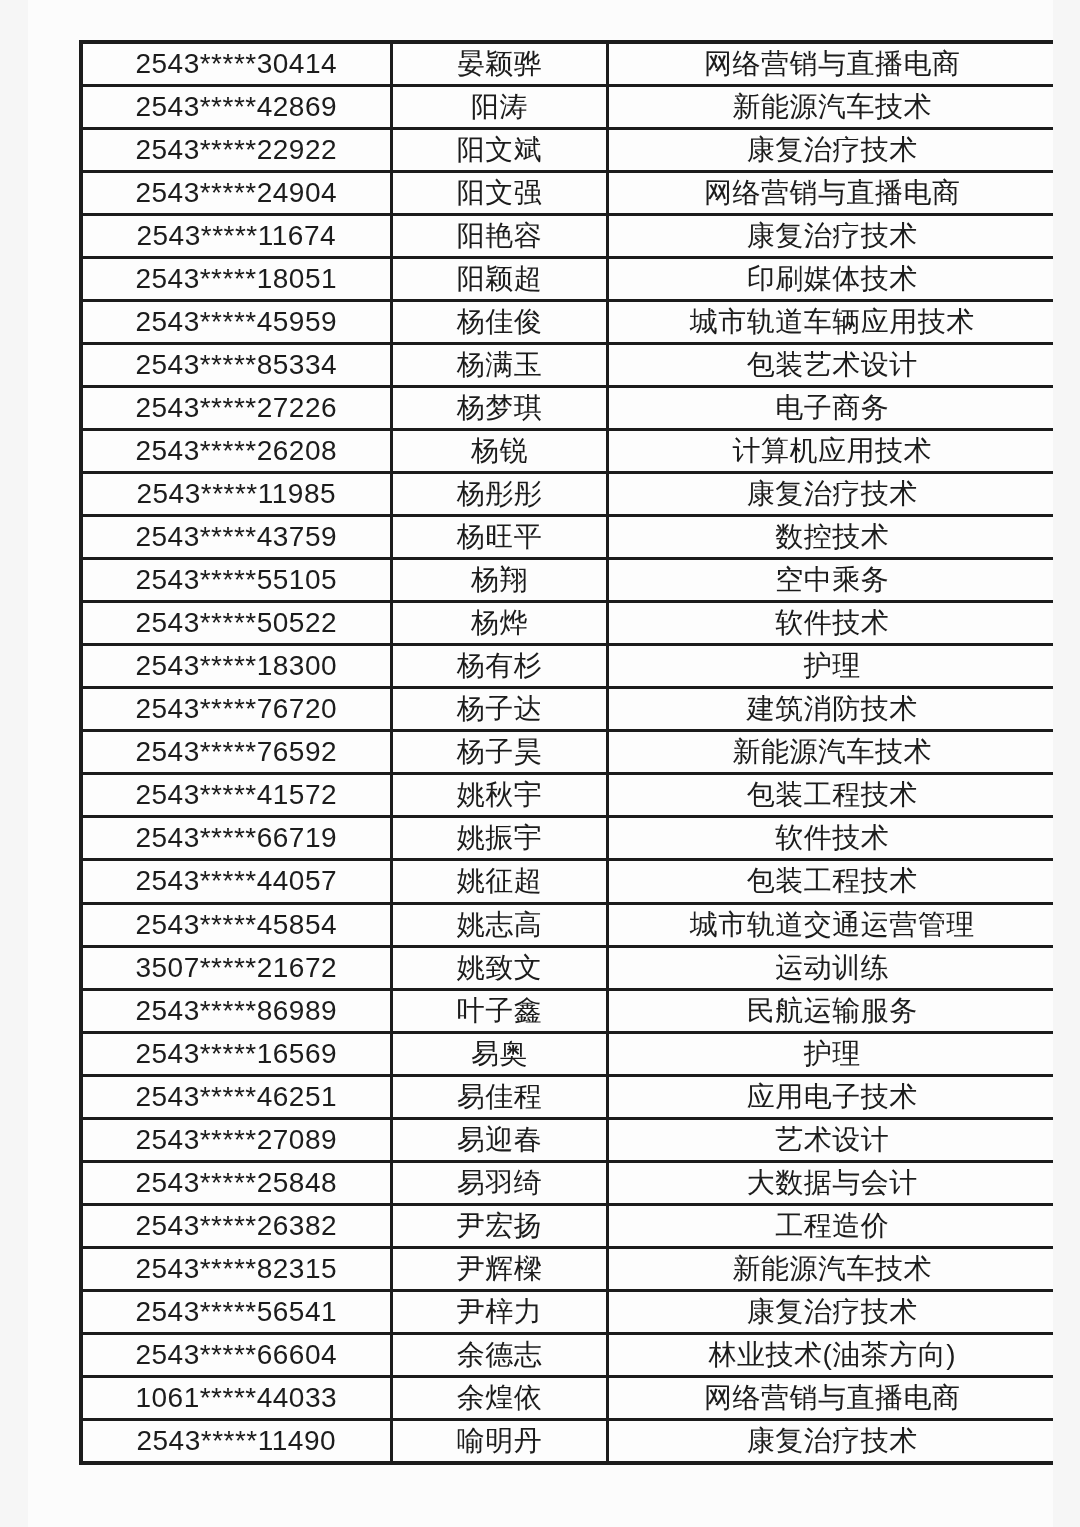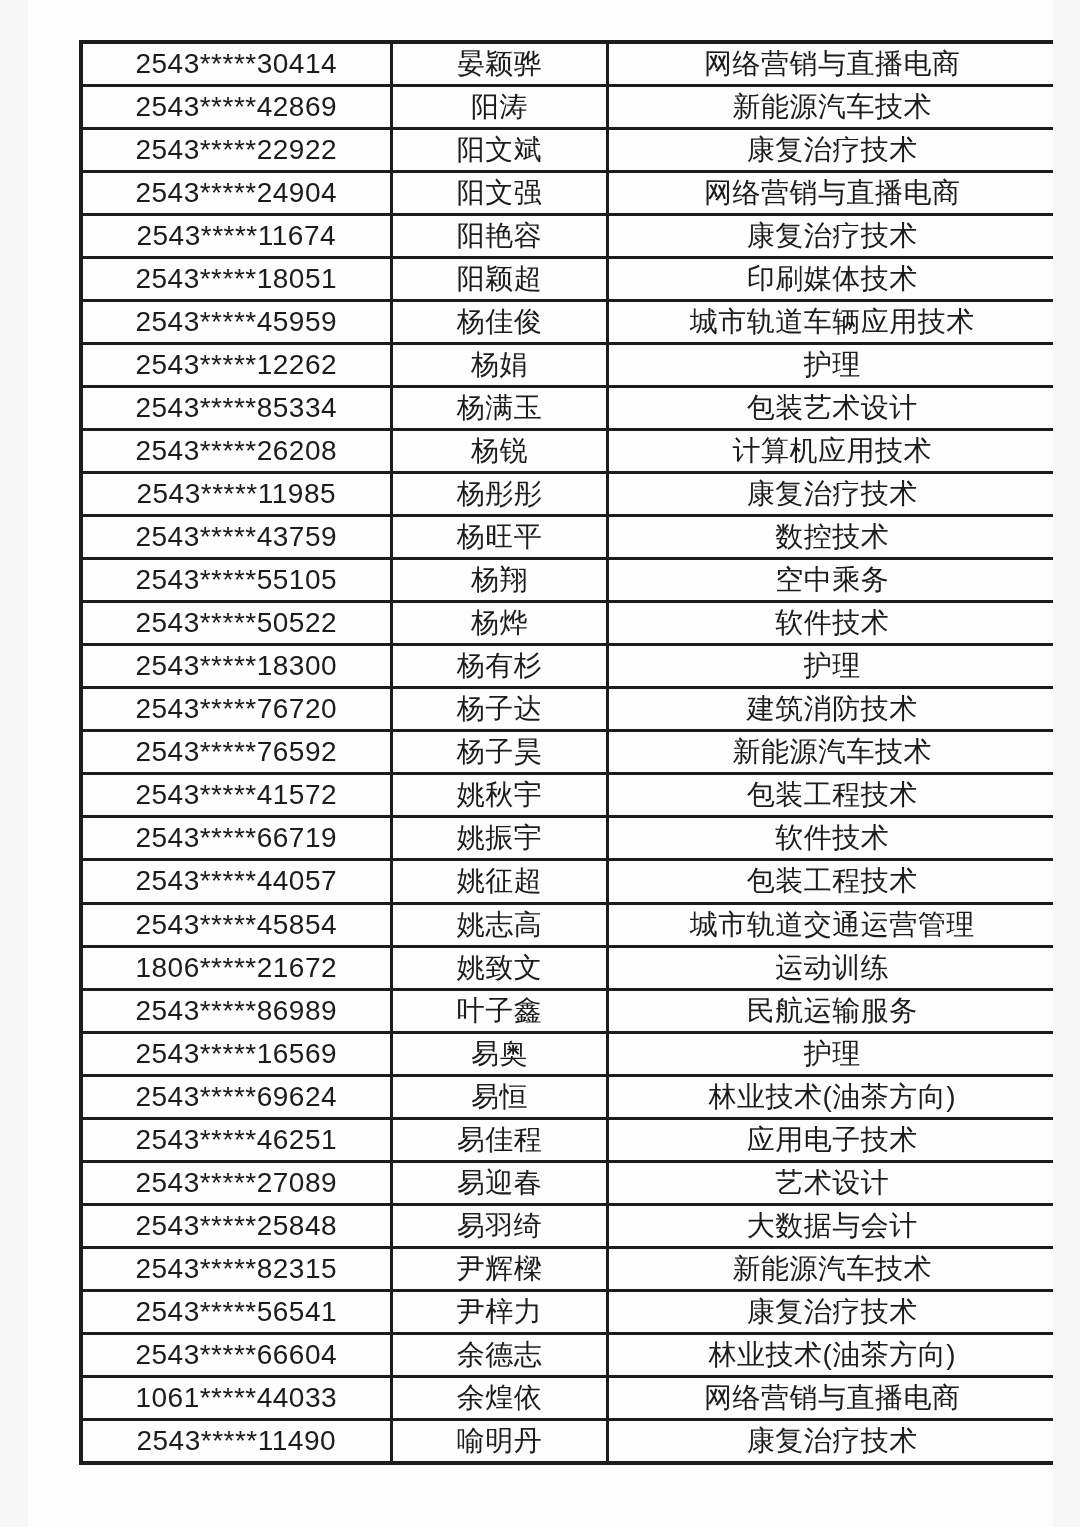--- a/index.html
+++ b/index.html
@@ -89,32 +89,32 @@
     <td class="col-name">阳颖超</td>
     <td class="col-major">印刷媒体技术</td>
   </tr>
 
   <tr>
     <td class="col-id">2543*****45959</td>
     <td class="col-name">杨佳俊</td>
     <td class="col-major">城市轨道车辆应用技术</td>
   </tr>
 
-  <tr>
-    <td class="col-id">2543*****12262</td>
-    <td class="col-name">杨娟</td>
-    <td class="col-major">护理</td>
-  </tr>
 
   <tr>
     <td class="col-id">2543*****85334</td>
     <td class="col-name">杨满玉</td>
     <td class="col-major">包装艺术设计</td>
   </tr>
 
+  <tr>
+    <td class="col-id">2543*****27226</td>
+    <td class="col-name">杨梦琪</td>
+    <td class="col-major">电子商务</td>
+  </tr>
 
   <tr>
     <td class="col-id">2543*****26208</td>
     <td class="col-name">杨锐</td>
     <td class="col-major">计算机应用技术</td>
   </tr>
 
   <tr>
     <td class="col-id">2543*****11985</td>
     <td class="col-name">杨彤彤</td>
@@ -175,62 +175,62 @@
     <td class="col-major">包装工程技术</td>
   </tr>
 
   <tr>
     <td class="col-id">2543*****45854</td>
     <td class="col-name">姚志高</td>
     <td class="col-major">城市轨道交通运营管理</td>
   </tr>
 
   <tr>
-    <td class="col-id">1806*****21672</td>
+    <td class="col-id">3507*****21672</td>
     <td class="col-name">姚致文</td>
     <td class="col-major">运动训练</td>
   </tr>
 
   <tr>
     <td class="col-id">2543*****86989</td>
     <td class="col-name">叶子鑫</td>
     <td class="col-major">民航运输服务</td>
   </tr>
 
   <tr>
     <td class="col-id">2543*****16569</td>
     <td class="col-name">易奥</td>
     <td class="col-major">护理</td>
   </tr>
 
-  <tr>
-    <td class="col-id">2543*****69624</td>
-    <td class="col-name">易恒</td>
-    <td class="col-major">林业技术(油茶方向)</td>
-  </tr>
 
   <tr>
     <td class="col-id">2543*****46251</td>
     <td class="col-name">易佳程</td>
     <td class="col-major">应用电子技术</td>
   </tr>
 
 
   <tr>
     <td class="col-id">2543*****27089</td>
     <td class="col-name">易迎春</td>
     <td class="col-major">艺术设计</td>
   </tr>
 
   <tr>
     <td class="col-id">2543*****25848</td>
     <td class="col-name">易羽绮</td>
     <td class="col-major">大数据与会计</td>
   </tr>
 
+  <tr>
+    <td class="col-id">2543*****26382</td>
+    <td class="col-name">尹宏扬</td>
+    <td class="col-major">工程造价</td>
+  </tr>
 
   <tr>
     <td class="col-id">2543*****82315</td>
     <td class="col-name">尹辉樑</td>
     <td class="col-major">新能源汽车技术</td>
   </tr>
 
   <tr>
     <td class="col-id">2543*****56541</td>
     <td class="col-name">尹梓力</td>

